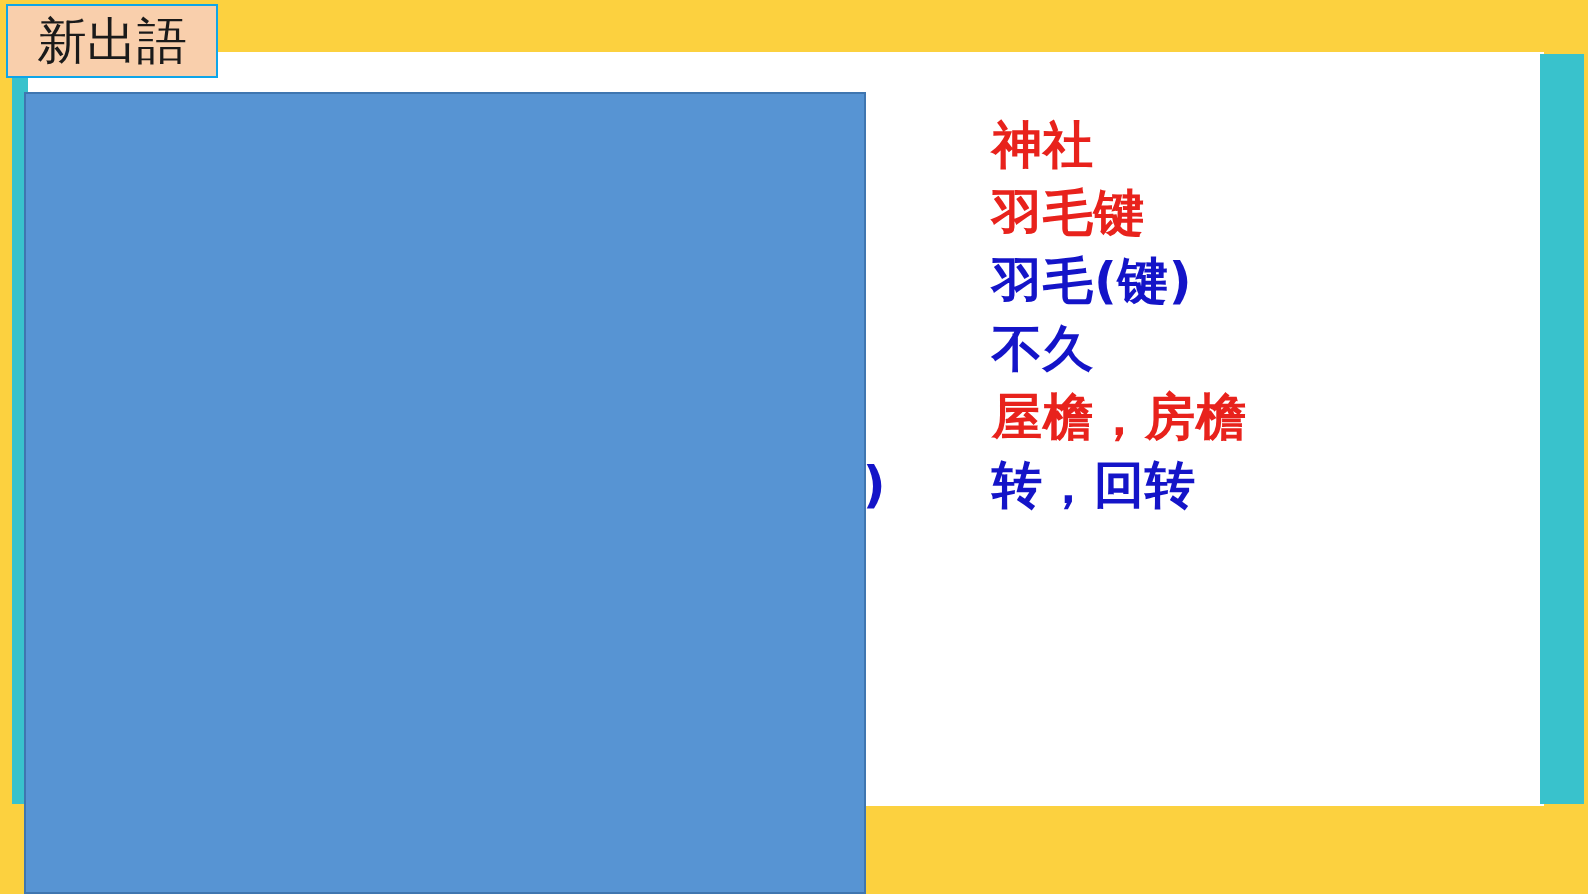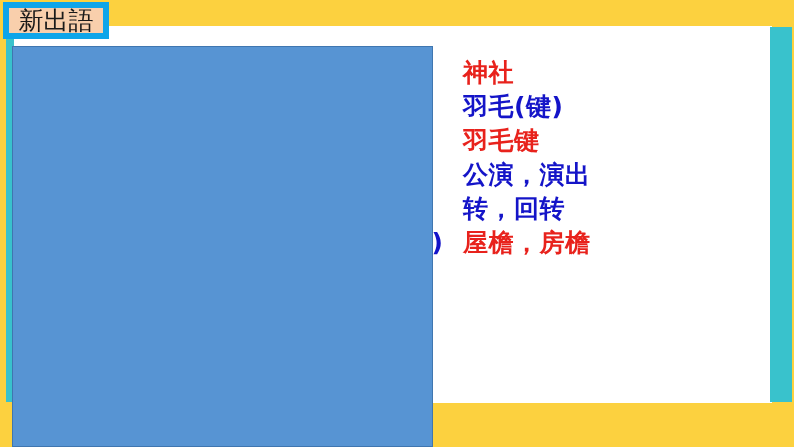--- a/index.html
+++ b/index.html
@@ -86,21 +86,21 @@
   }
 
   
   .title-tab {
     position: absolute;
     left: 3px;
     top: 2px;
     width: 106px;
     height: 37px;
     background: #F9CFAC;
-    border: 6px solid #0ea5e9;
+    border: 1px solid #0ea5e9;
     box-sizing: border-box;
     display: flex;
     align-items: center;
     justify-content: center;
     z-index: 40;
   }
   .title-tab-label {
     font-family: "DejaVu Sans", "Liberation Sans", sans-serif;
     font-size: 25px;
     line-height: 1;
@@ -118,21 +118,21 @@
     height: 401px;
     background: #5794D3;
     border: 1px solid #3f76b0;
     box-sizing: border-box;
     z-index: 30;
   }
 
   
   .gloss-column {
     position: absolute;
-    left: 463px;
+    left: 496px;
     top: 56px;
     width: 290px;
     z-index: 20;
   }
   .gloss-line {
     font-family: "DejaVu Sans", "Liberation Sans", sans-serif;
     font-size: 25px;
     font-weight: bold;
     line-height: 34px;
     white-space: nowrap;
@@ -170,20 +170,20 @@
   <div class="title-tab">
     <span class="title-tab-label">新出語</span>
   </div>
 
   <div class="occluded-fragment">3)</div>
 
   <div class="blue-block"></div>
 
   <div class="gloss-column">
     <div class="gloss-line gloss-red">神社</div>
+    <div class="gloss-line gloss-red">羽毛键</div>
     <div class="gloss-line gloss-blue">羽毛(键)</div>
-    <div class="gloss-line gloss-red">羽毛键</div>
-    <div class="gloss-line gloss-blue">公演，演出</div>
+    <div class="gloss-line gloss-blue">不久</div>
+    <div class="gloss-line gloss-red">屋檐，房檐</div>
     <div class="gloss-line gloss-blue">转，回转</div>
-    <div class="gloss-line gloss-red">屋檐，房檐</div>
   </div>
 
 </div>
 
 </body></html>

